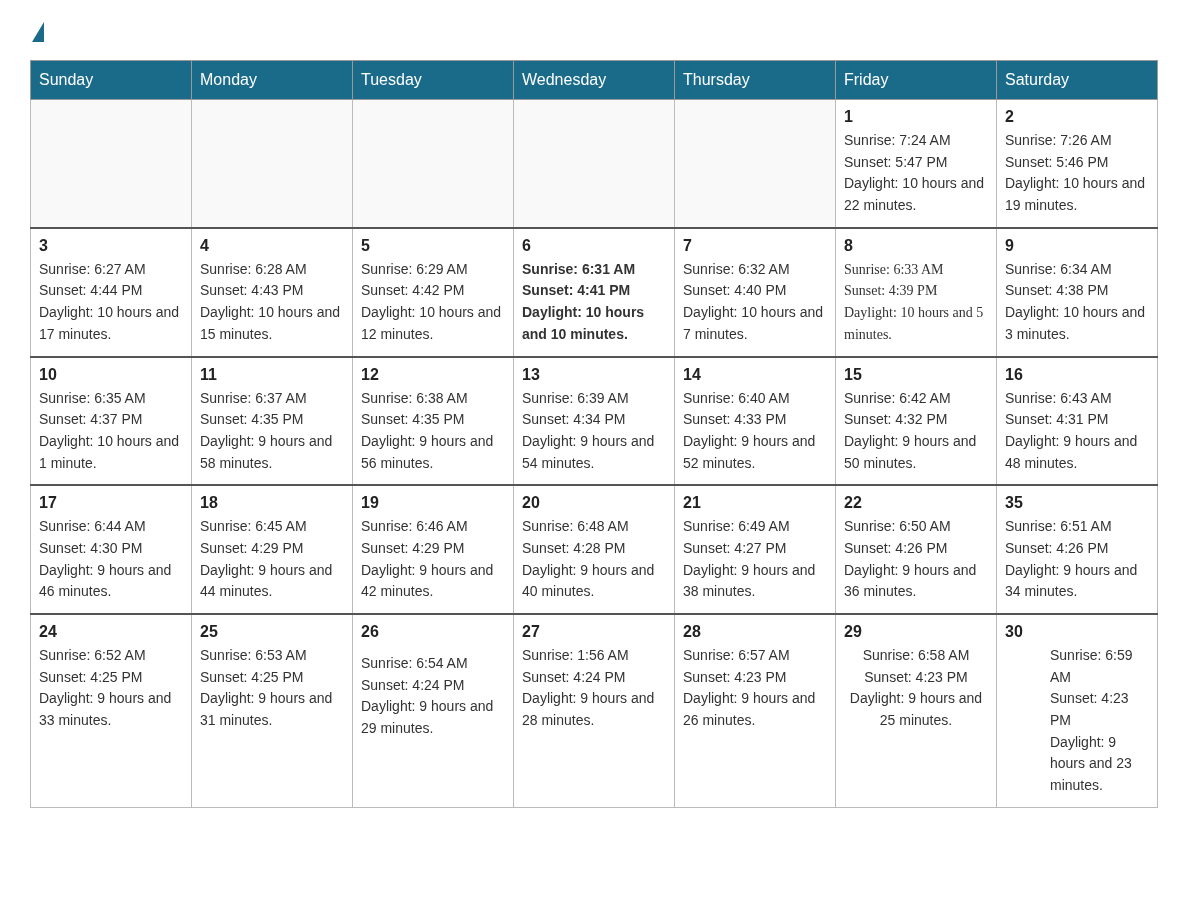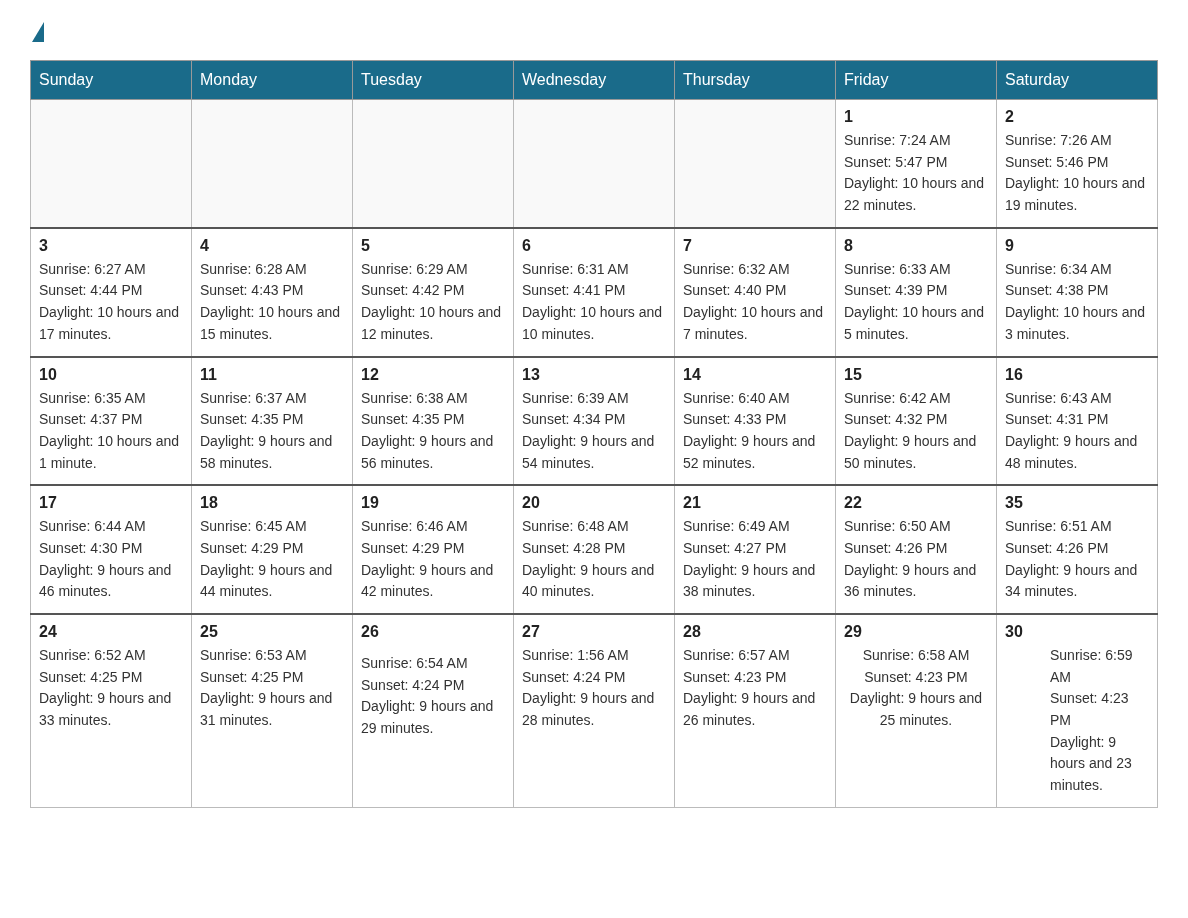--- a/index.html
+++ b/index.html
@@ -162,33 +162,33 @@
 Daylight: 10 hours and 15 minutes.</div>
         </td>
         <td>
           <div class="day-number">5</div>
           <div class="day-info" style="white-space: pre-line;">Sunrise: 6:29 AM
 Sunset: 4:42 PM
 Daylight: 10 hours and 12 minutes.</div>
         </td>
         <td>
           <div class="day-number">6</div>
-          <div class="day-info" style="white-space: pre-line;">Sunrise: 6:31 AM
+          <div class="day-info" style="white-space: pre-line; font-weight: bold;">Sunrise: 6:31 AM
 Sunset: 4:41 PM
 Daylight: 10 hours and 10 minutes.</div>
         </td>
         <td>
           <div class="day-number">7</div>
           <div class="day-info" style="white-space: pre-line;">Sunrise: 6:32 AM
 Sunset: 4:40 PM
 Daylight: 10 hours and 7 minutes.</div>
         </td>
         <td>
           <div class="day-number">8</div>
-          <div class="day-info" style="white-space: pre-line;">Sunrise: 6:33 AM
+          <div class="day-info" style="white-space: pre-line; font-family: Liberation Serif, serif;">Sunrise: 6:33 AM
 Sunset: 4:39 PM
 Daylight: 10 hours and 5 minutes.</div>
         </td>
         <td>
           <div class="day-number">9</div>
           <div class="day-info" style="white-space: pre-line;">Sunrise: 6:34 AM
 Sunset: 4:38 PM
 Daylight: 10 hours and 3 minutes.</div>
         </td>
       </tr>

